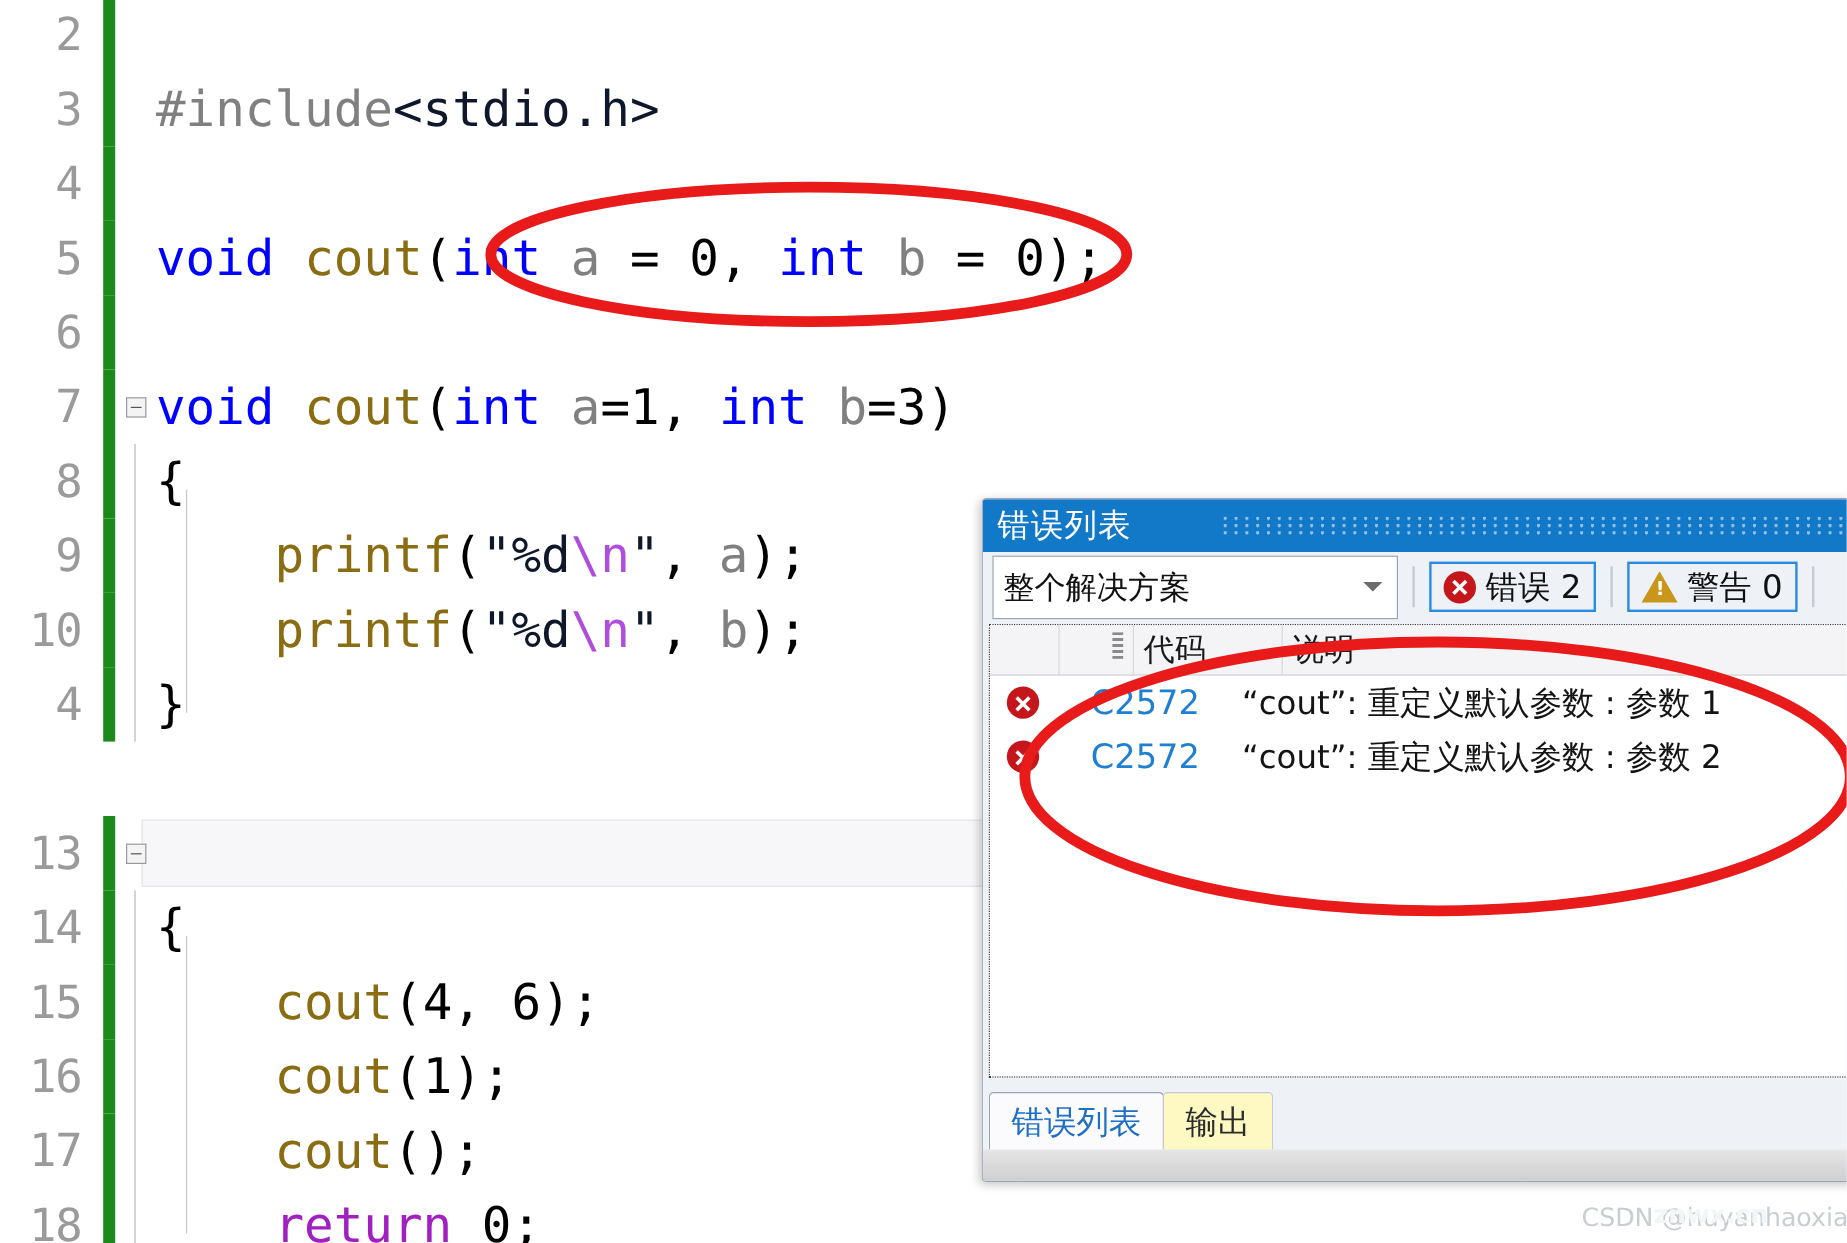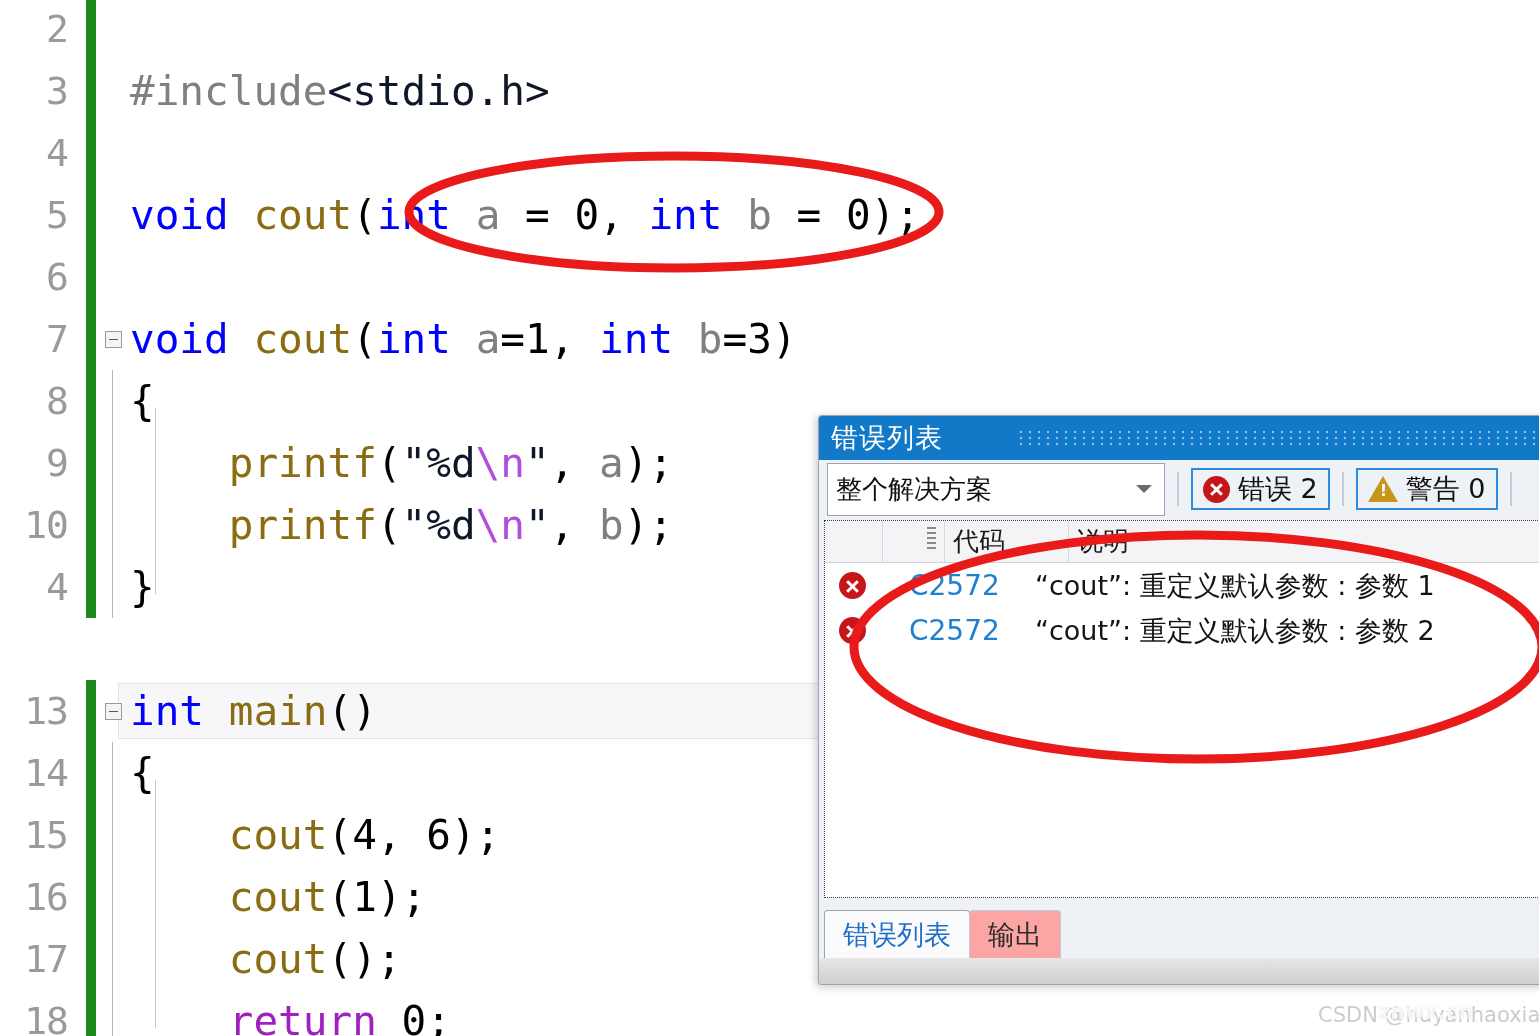--- a/index.html
+++ b/index.html
@@ -310,21 +310,21 @@
     border-bottom: none;
     border-radius: 4px 4px 0 0;
     margin-right: -1px;
     white-space: nowrap;
   }
   .el-tab.active {
     background: #fbfbfd;
     color: #1f6fc4;
   }
   .el-tab.inactive {
-    background: #fca5a5;
+    background: #fef9c3;
     color: #2b2b2b;
     border-color: #c3c9d6;
   }
   #el-footer {
     position: absolute;
     left: 0; right: 0; bottom: 0;
     height: 26px;
     background: linear-gradient(to bottom, #e6e6e6, #cfcfcf);
   }
 
@@ -437,21 +437,20 @@
           <div class="changebar"></div>
           <div class="fold-cell"></div>
           <div class="code-text"></div>
         </div>
         <div class="code-line" style="top: 680px;">
           <div class="gutter-num">13</div>
           <div class="changebar"></div>
           <div class="fold-cell">
             <div class="fold-box"></div>
           </div>
-          <div class="code-text"><span class="kw">int</span><span class="plain"> </span><span class="fn">main</span><span class="plain">()</span></div>
         </div>
         <div class="code-line" style="top: 742px;">
           <div class="gutter-num">14</div>
           <div class="changebar"></div>
           <div class="fold-cell">
             <div class="fold-guide"></div>
           </div>
           <div class="code-text"><span class="plain">{</span></div>
         </div>
         <div class="code-line" style="top: 804px;">

